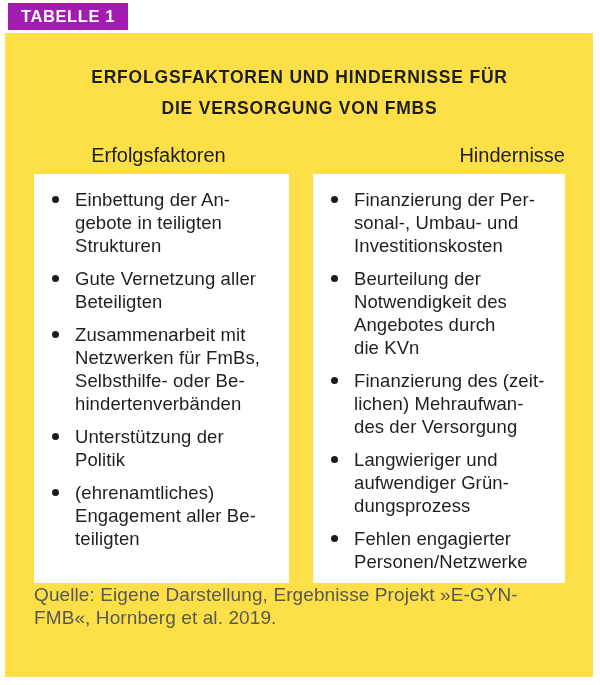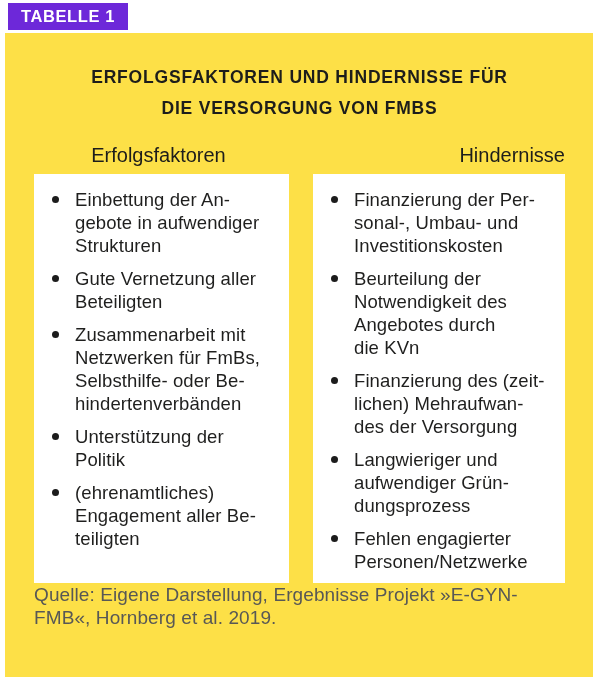--- a/index.html
+++ b/index.html
@@ -17,21 +17,21 @@
     height: 685px;
     overflow: hidden;
   }
   .table-label {
     position: absolute;
     left: 8px;
     top: 3px;
     height: 27px;
     line-height: 27px;
     padding: 0 13px;
-    background: #6d28d9;
+    background: #a21caf;
     color: #ffffff;
     font-size: 16.5px;
     font-weight: bold;
     letter-spacing: 0.6px;
   }
   .panel {
     position: absolute;
     left: 5px;
     top: 33px;
     width: 588px;
@@ -121,21 +121,21 @@
       <div class="col-header left">Erfolgsfaktoren</div>
       <div class="col-header right">Hindernisse</div>
     </div>
 
     <div class="cards-row">
 
       <div class="card left">
         <div class="item">
           <span class="dot"></span>
           <span class="item-text">Einbettung der An-
-gebote in aufwendiger
+gebote in teiligten
 Strukturen</span>
         </div>
         <div class="item">
           <span class="dot"></span>
           <span class="item-text">Gute Vernetzung aller
 Beteiligten</span>
         </div>
         <div class="item">
           <span class="dot"></span>
           <span class="item-text">Zusammenarbeit mit

